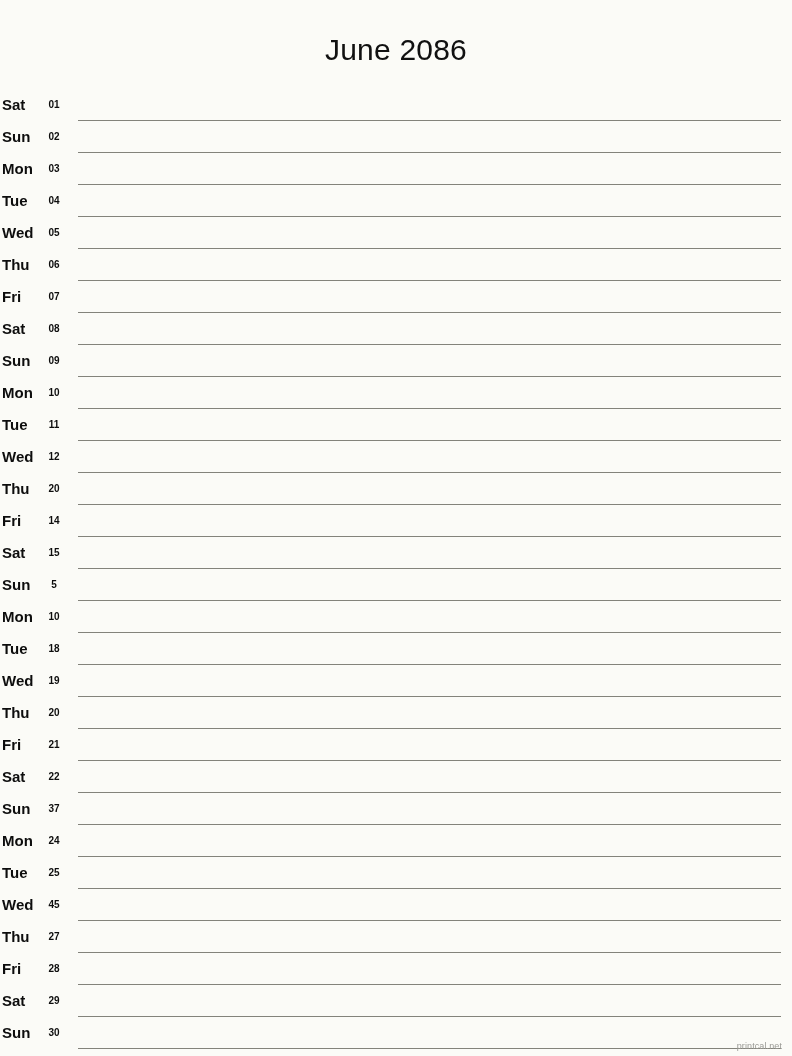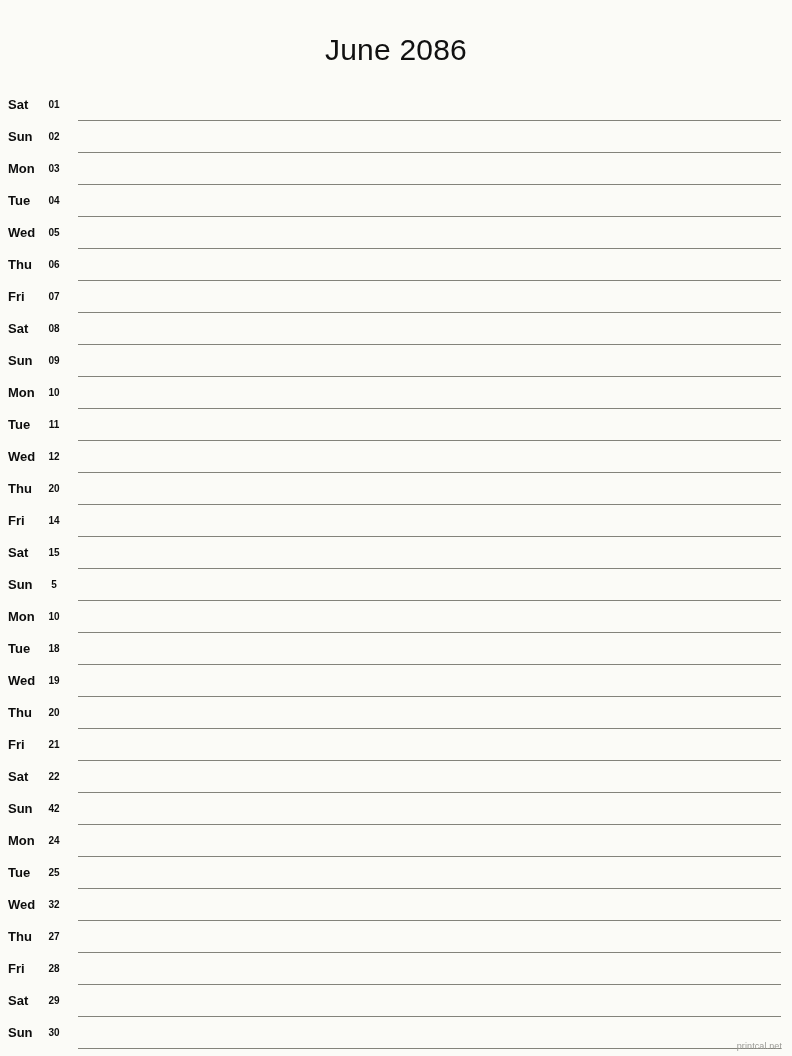--- a/index.html
+++ b/index.html
@@ -45,23 +45,23 @@
     flex: 0 0 78px;
     display: flex;
     align-items: center;
     height: 26px;
     padding-top: 2px;
     box-sizing: border-box;
   }
   .dayname {
     display: inline-block;
     width: 40px;
-    padding-left: 8px;
+    padding-left: 2px;
     box-sizing: border-box;
-    font-size: 13px;
+    font-size: 15px;
     font-weight: bold;
     color: #0d0d0d;
     font-stretch: condensed;
     letter-spacing: 0px;
   }
   .daynum {
     display: inline-block;
     width: 28px;
     text-align: center;
     font-size: 10px;
@@ -243,42 +243,42 @@
       <div class="row">
         <div class="daylabels">
           <span class="dayname">Sat</span>
           <span class="daynum">22</span>
         </div>
         <div class="writeline"></div>
       </div>
       <div class="row">
         <div class="daylabels">
           <span class="dayname">Sun</span>
-          <span class="daynum">42</span>
+          <span class="daynum">37</span>
         </div>
         <div class="writeline"></div>
       </div>
       <div class="row">
         <div class="daylabels">
           <span class="dayname">Mon</span>
           <span class="daynum">24</span>
         </div>
         <div class="writeline"></div>
       </div>
       <div class="row">
         <div class="daylabels">
           <span class="dayname">Tue</span>
           <span class="daynum">25</span>
         </div>
         <div class="writeline"></div>
       </div>
       <div class="row">
         <div class="daylabels">
           <span class="dayname">Wed</span>
-          <span class="daynum">32</span>
+          <span class="daynum">45</span>
         </div>
         <div class="writeline"></div>
       </div>
       <div class="row">
         <div class="daylabels">
           <span class="dayname">Thu</span>
           <span class="daynum">27</span>
         </div>
         <div class="writeline"></div>
       </div>

